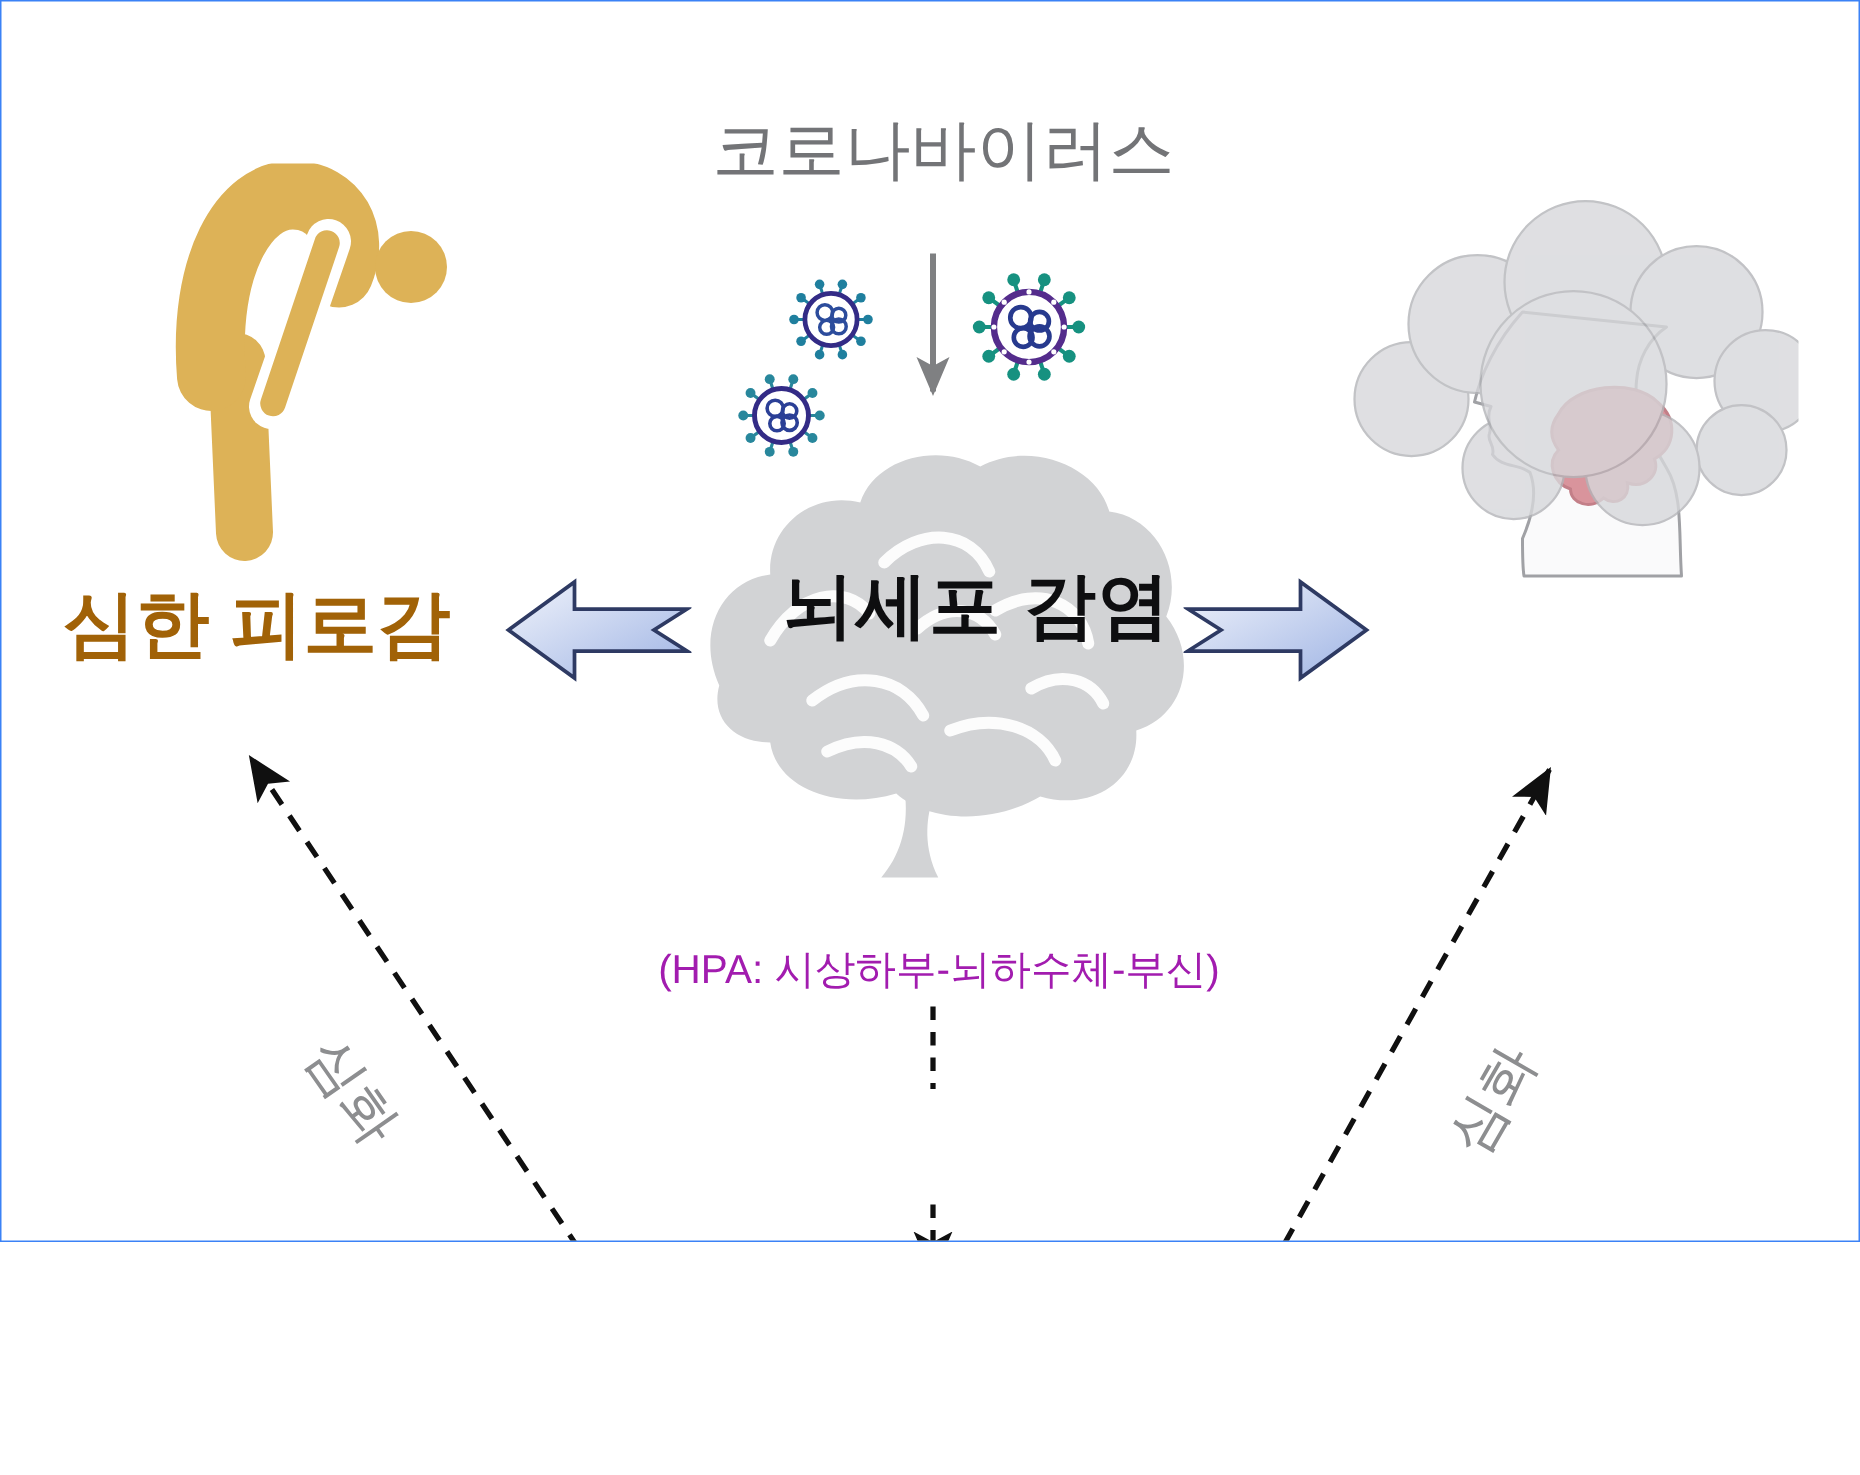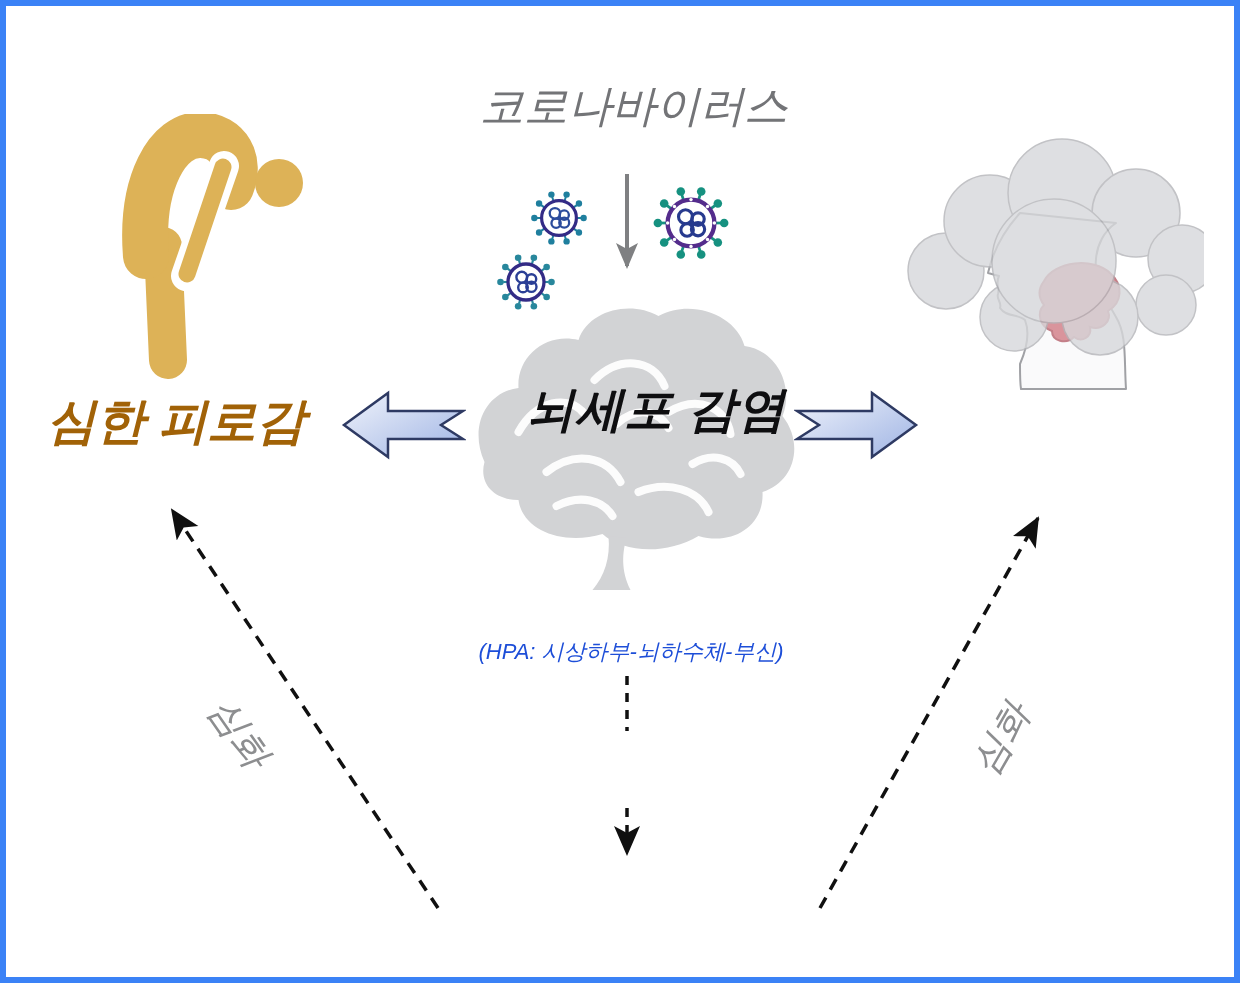--- a/index.html
+++ b/index.html
@@ -1,36 +1,35 @@
 <!DOCTYPE html>
 <html><head>
 <meta charset="utf-8">
 <style>
   html,body{margin:0;padding:0;background:#fff;}
   .canvas{
-    position:relative;width:1240px;height:983px;box-sizing:border-box;
-    border:6px solid #3b82f6;background:#ffffff;overflow:hidden;
+    position:relative;width:1240px;height:828px;box-sizing:border-box;
+    border:1px solid #3b82f6;background:#ffffff;overflow:hidden;
     font-family:"Liberation Sans","DejaVu Sans",sans-serif;
-    font-style:italic;
   }
   .abs{position:absolute;}
   .txt{
     position:absolute;transform:translate(-50%,-50%);
     white-space:nowrap;text-align:center;line-height:1.25;
   }
   .title{
     position:absolute;left:628px;top:100px;transform:translate(-50%,-50%);
     font-size:44px;color:#737477;text-align:center;line-height:1.32;white-space:nowrap;
   }
   .title span{display:block;}
   .lbl-center{left:627px;top:404px;font-size:48px;font-weight:700;color:#0e0e10;letter-spacing:1px;margin-left:23px;}
   .lbl-left{left:170px;top:416px;font-size:49px;font-weight:700;color:#a16207;}
   .lbl-right{left:1081px;top:416px;font-size:49px;font-weight:700;color:#1d2950;}
   .lbl-hpa{left:627px;top:599px;font-size:43px;color:#76777a;}
-  .lbl-hpa-sub{left:625px;top:646px;font-size:22px;color:#1d4ed8;}
+  .lbl-hpa-sub{left:625px;top:646px;font-size:27px;color:#a21caf;}
   .lbl-stress{left:625px;top:768px;font-size:42px;color:#76777a;}
   .lbl-cortisol{left:627px;top:924px;font-size:45px;font-weight:700;color:#2f4168;}
   .edge-lbl{font-size:38px;color:#8d8e90;}
   .edge-left{left:233px;top:727px;transform:translate(-50%,-50%) rotate(55deg);}
   .edge-right{left:995px;top:733px;transform:translate(-50%,-50%) rotate(-60deg);}
   .z1{z-index:1}.z2{z-index:2}.z3{z-index:3}
   svg{display:block;}
   .virus-small1{--spike:#1f7f9e;--ring:#332b86;--core:#2c4c9c;--dots:transparent;}
   .virus-small2{--spike:#28879c;--ring:#332b86;--core:#2b3f96;--dots:transparent;}
   .virus-large{--spike:#169180;--ring:#542c8c;--core:#273a8e;--dots:#ffffff;}

